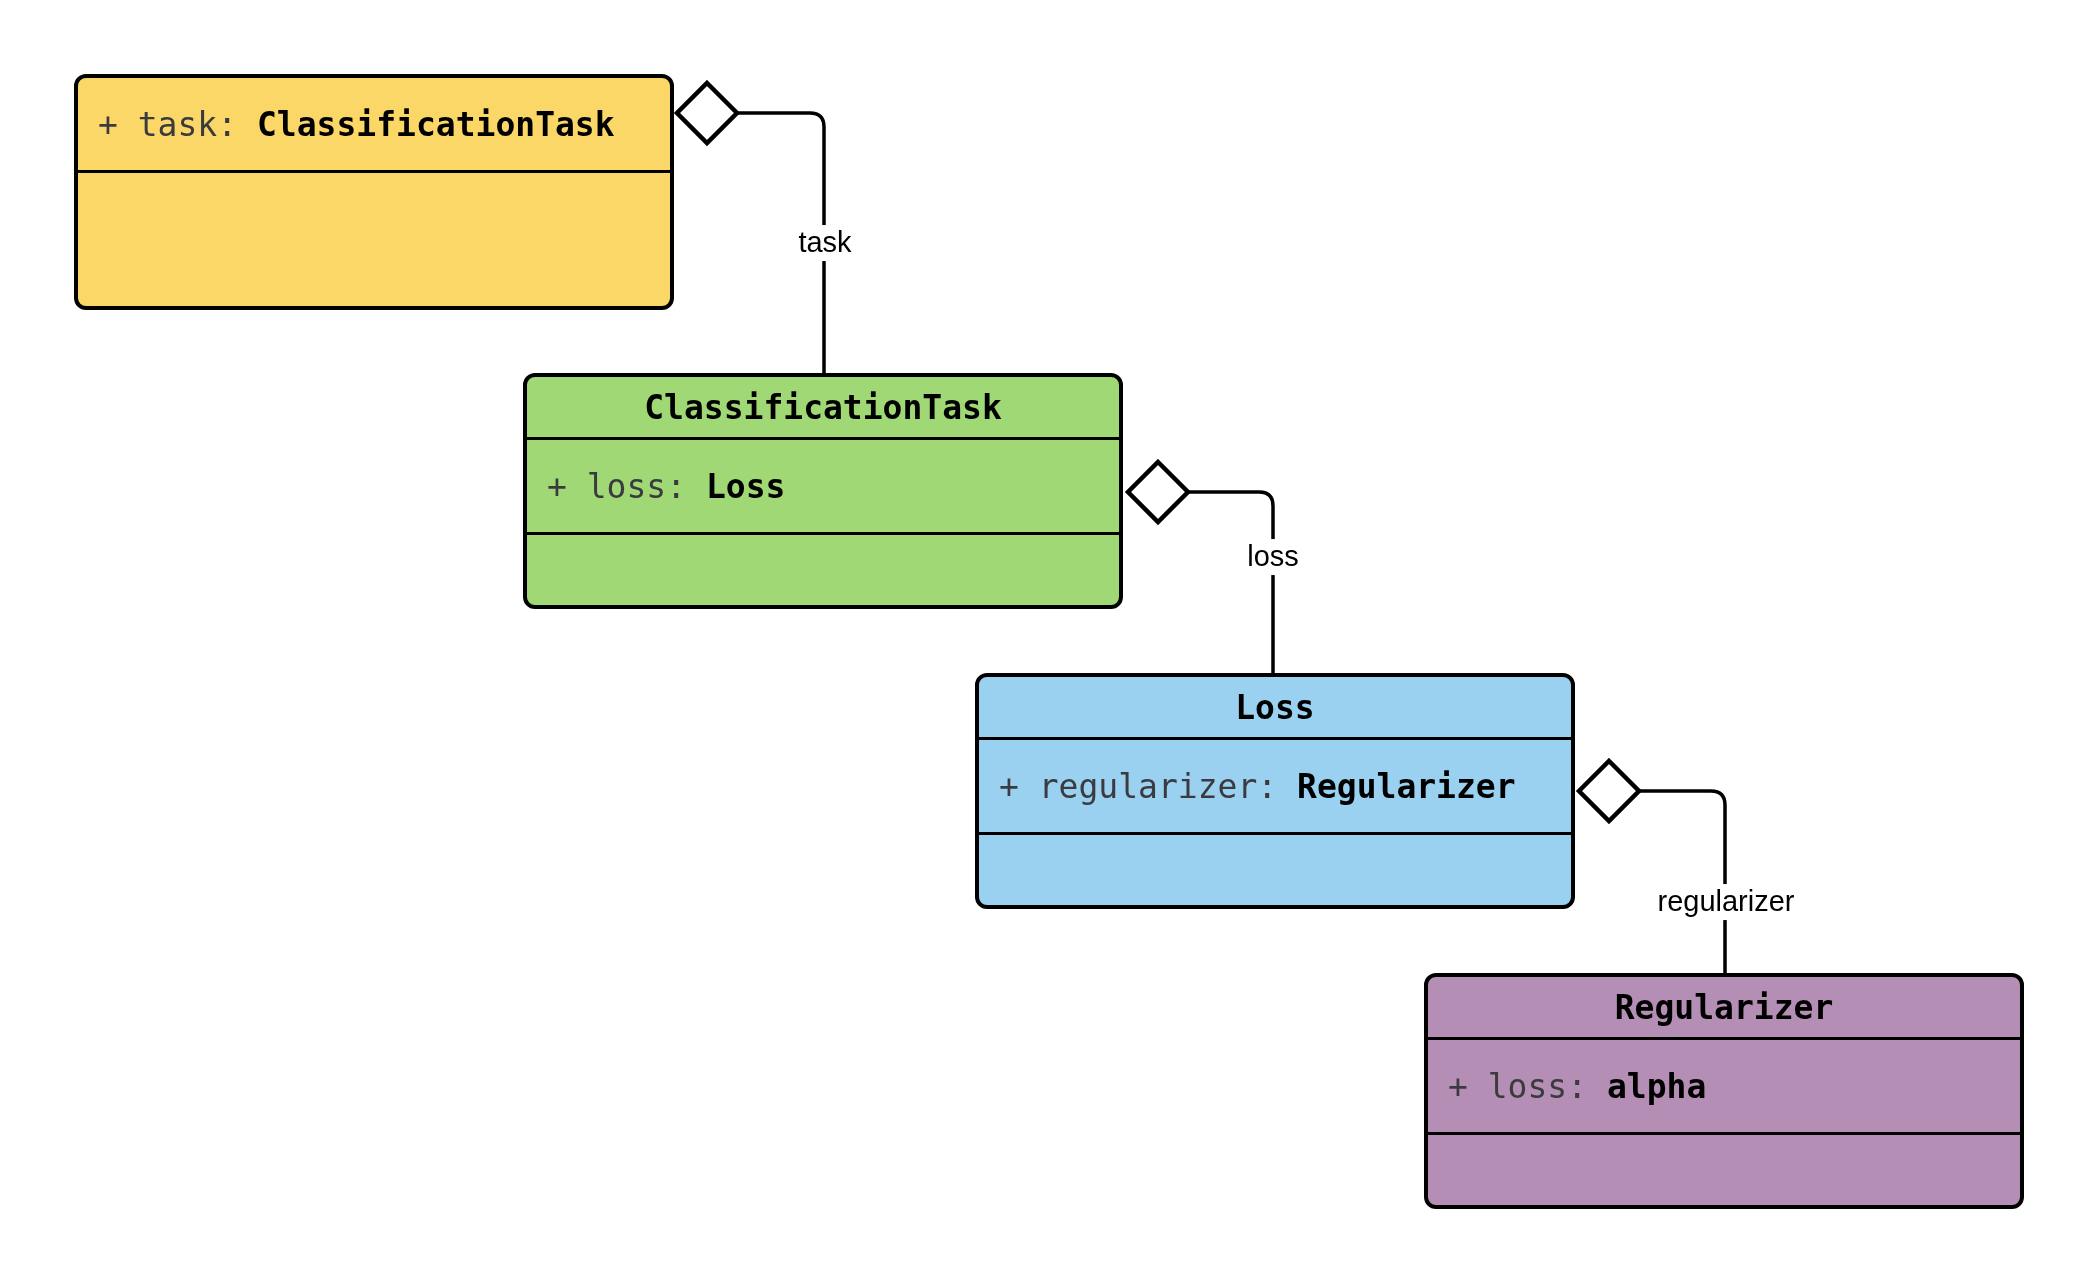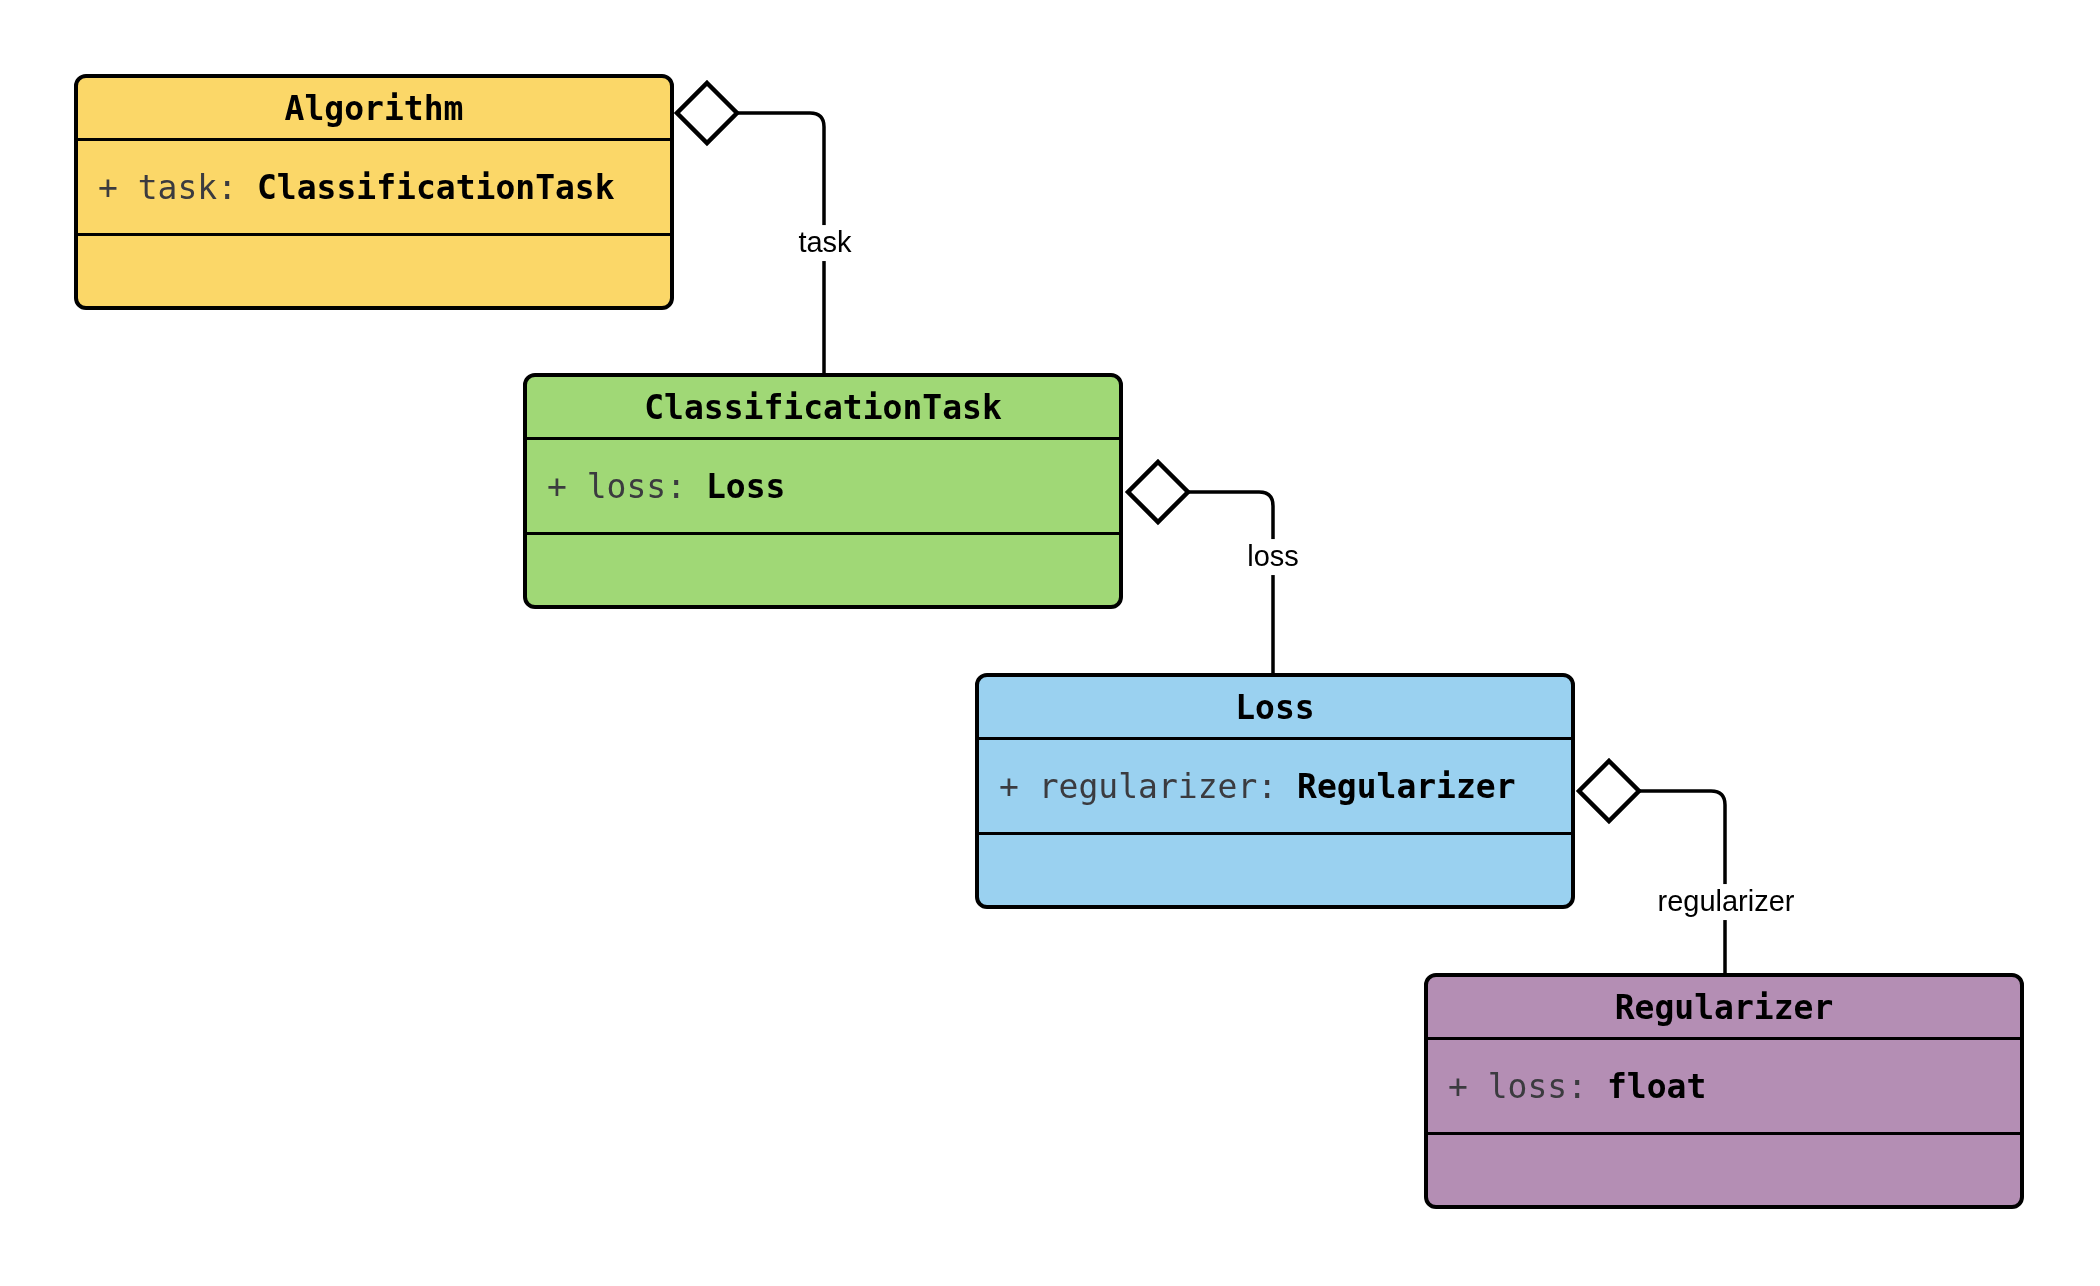--- a/index.html
+++ b/index.html
@@ -95,21 +95,20 @@
     <path d="M 737 113 L 810 113 Q 824 113 824 127 L 824 375" stroke="#000000"></path>
     <path d="M 1187 492 L 1259 492 Q 1273 492 1273 506 L 1273 675" stroke="#000000"></path>
     <path d="M 1639 791 L 1711 791 Q 1725 791 1725 805 L 1725 975" stroke="#000000"></path>
 
     <polygon points="707,83 737,113 707,143 677,113" stroke="#000000" fill="#ffffff"></polygon>
     <polygon points="1158,462 1188,492 1158,522 1128,492" stroke="#000000" fill="#ffffff"></polygon>
     <polygon points="1609,761 1639,791 1609,821 1579,791" stroke="#000000" fill="#ffffff"></polygon>
   </svg>
 
   <div class="class-box box-algorithm" style="background-color: rgb(251, 215, 104);">
-    <div class="class-title">Algorithm</div>
     <div class="class-attrs">
       <span class="attr-plain">+ </span>
         <span class="attr-plain">task</span>
         <span class="attr-plain">: </span>
         <span class="attr-type">ClassificationTask</span>
     </div>
     <div class="class-methods"></div>
   </div>
 
   <div class="class-box box-classificationtask" style="background-color: rgb(160, 216, 118);">
@@ -133,21 +132,21 @@
     </div>
     <div class="class-methods"></div>
   </div>
 
   <div class="class-box box-regularizer" style="background-color: rgb(180, 142, 180);">
     <div class="class-title">Regularizer</div>
     <div class="class-attrs">
       <span class="attr-plain">+ </span>
         <span class="attr-plain">loss</span>
         <span class="attr-plain">: </span>
-        <span class="attr-type">float</span>
+        <span class="attr-type">alpha</span>
     </div>
     <div class="class-methods"></div>
   </div>
 
   <div class="edge-label label-task">task</div>
   <div class="edge-label label-loss">loss</div>
   <div class="edge-label label-regularizer">regularizer</div>
 
 </div>
 

